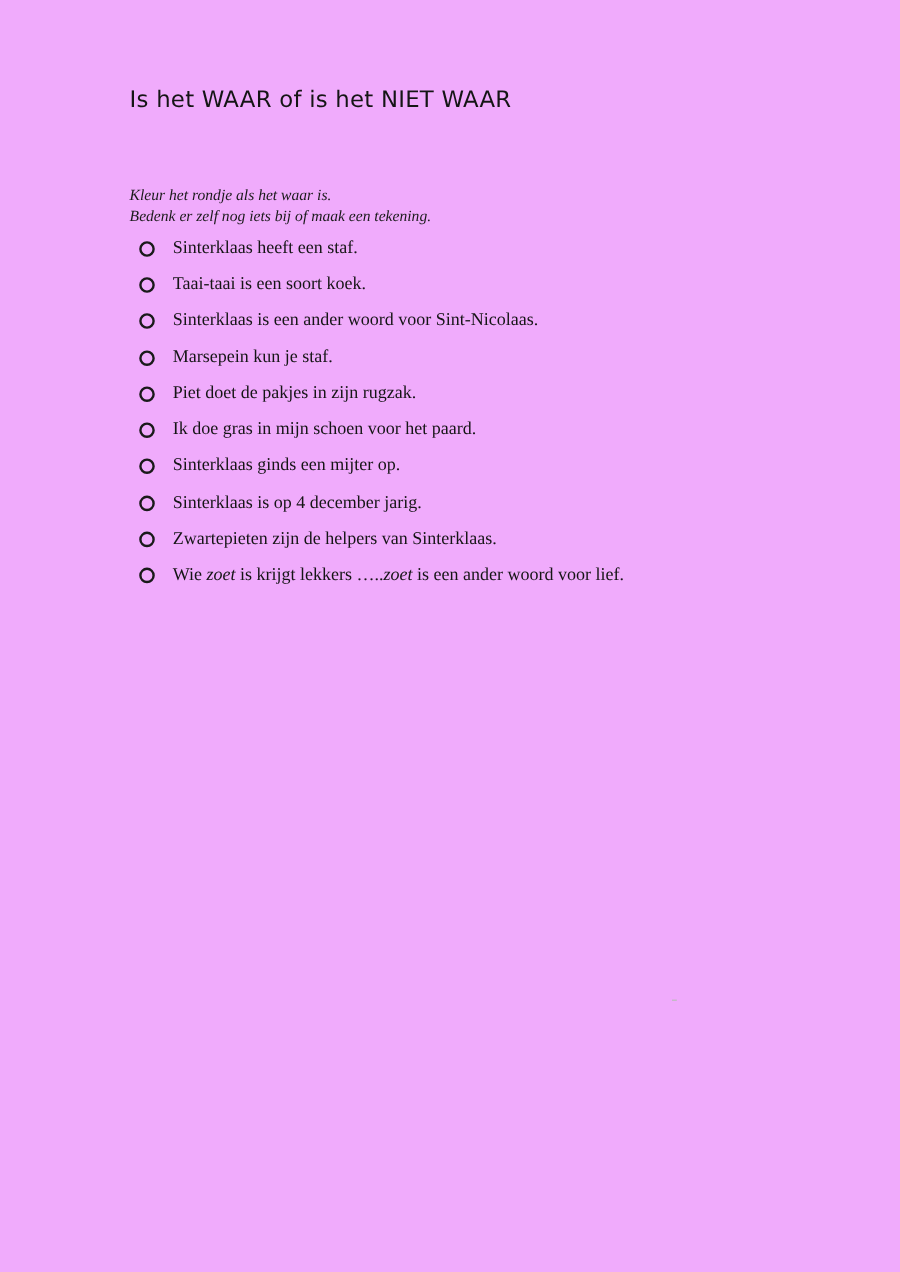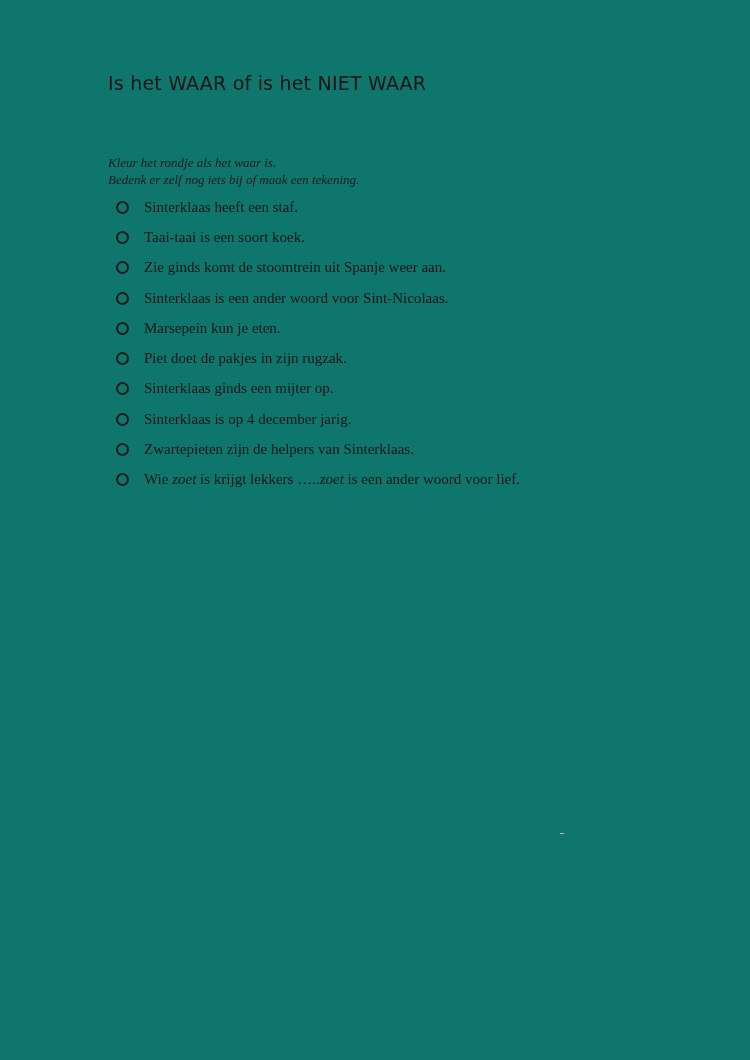--- a/index.html
+++ b/index.html
@@ -12,21 +12,21 @@
       height: 1060px;
       position: relative;
       overflow: hidden;
       color: #111111;
     }
     .page {
       position: absolute;
       left: 0; top: 0;
       width: 750px;
       height: 1060px;
-      background: #0f766e;
+      background: #f0abfc;
     }
     .title {
       position: absolute;
       left: 108px;
       top: 72px;
       font-family: "DejaVu Sans", sans-serif;
       font-size: 19px;
       letter-spacing: 0.2px;
       color: #151515;
       white-space: nowrap;
@@ -98,33 +98,33 @@
     <li class="statement">
       <span class="circle"></span>
       <span>Sinterklaas heeft een staf.</span>
     </li>
     <li class="statement">
       <span class="circle"></span>
       <span>Taai-taai is een soort koek.</span>
     </li>
     <li class="statement">
       <span class="circle"></span>
-      <span>Zie ginds komt de stoomtrein uit Spanje weer aan.</span>
-    </li>
-    <li class="statement">
-      <span class="circle"></span>
       <span>Sinterklaas is een ander woord voor Sint-Nicolaas.</span>
     </li>
     <li class="statement">
       <span class="circle"></span>
-      <span>Marsepein kun je eten.</span>
+      <span>Marsepein kun je staf.</span>
     </li>
     <li class="statement">
       <span class="circle"></span>
       <span>Piet doet de pakjes in zijn rugzak.</span>
+    </li>
+    <li class="statement">
+      <span class="circle"></span>
+      <span>Ik doe gras in mijn schoen voor het paard.</span>
     </li>
     <li class="statement">
       <span class="circle"></span>
       <span>Sinterklaas ginds een mijter op.</span>
     </li>
     <li class="statement">
       <span class="circle"></span>
       <span>Sinterklaas is op 4 december jarig.</span>
     </li>
     <li class="statement">

